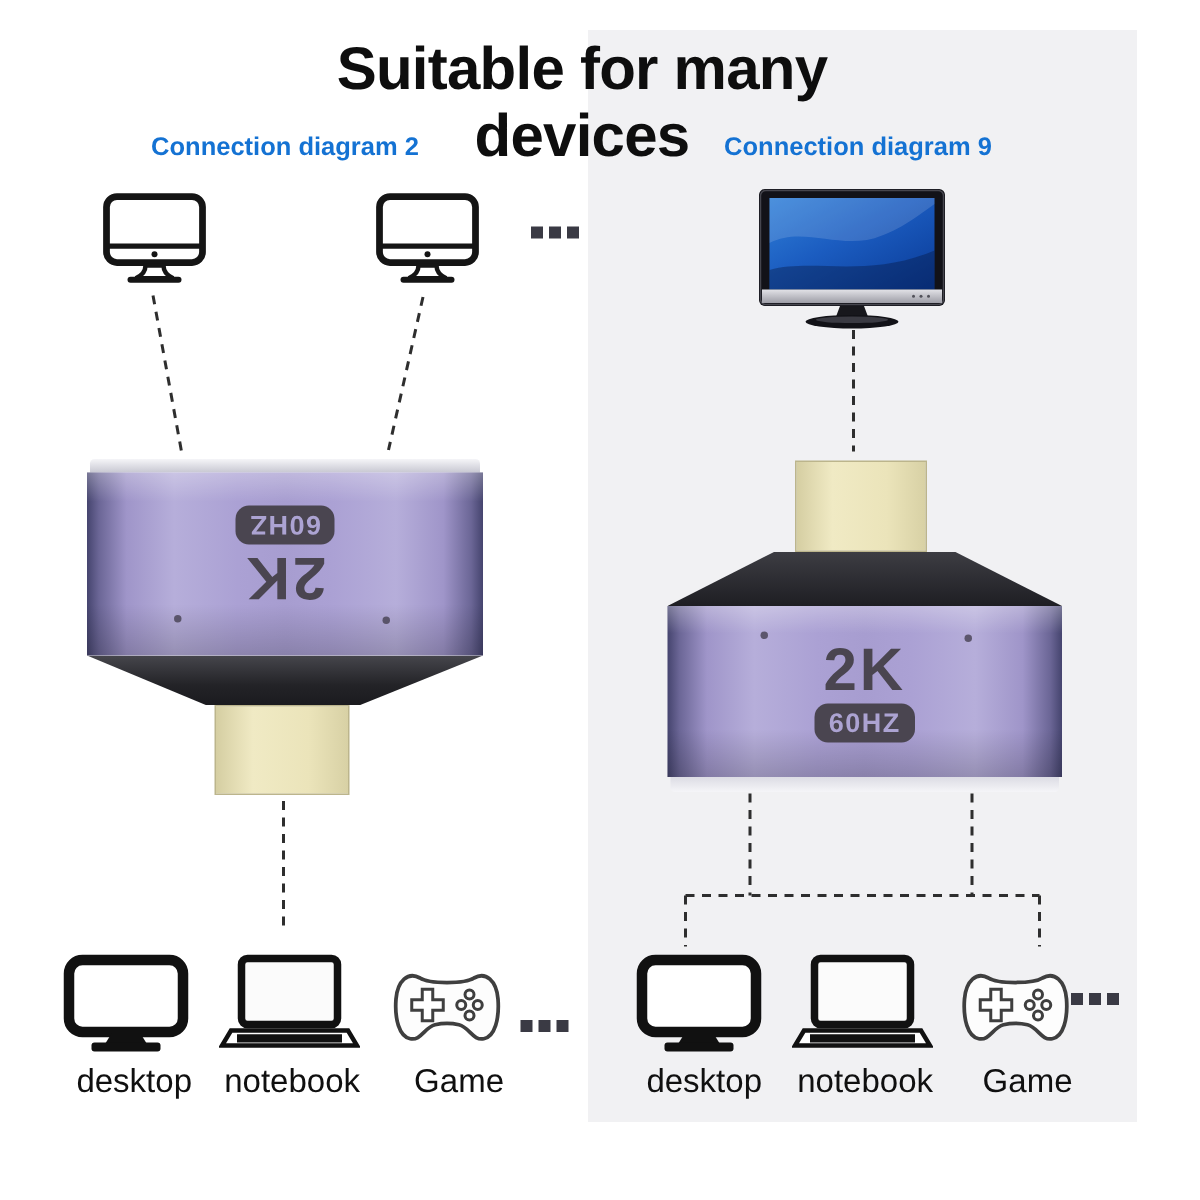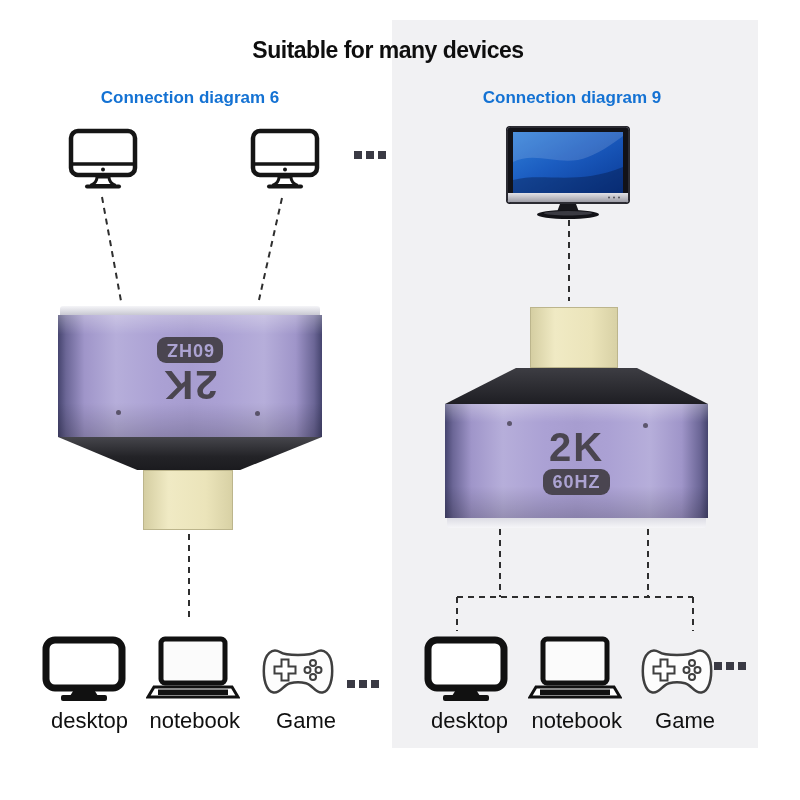--- a/index.html
+++ b/index.html
@@ -4,21 +4,21 @@
 <style>
   html,body{margin:0;padding:0;background:#fff;}
   #stage{position:relative;width:800px;height:800px;background:#ffffff;overflow:hidden;
          font-family:"Liberation Sans", sans-serif;}
   .abs{position:absolute;}
 
   
   #panel{left:392px;top:20px;width:366px;height:728px;background:#f1f1f3;}
 
   
-  #title{left:208px;top:37px;width:360px;text-align:center;font-size:23px;font-weight:bold;
+  #title{left:208px;top:24px;width:360px;text-align:center;font-size:40px;font-weight:bold;
          color:#0e0e0e;letter-spacing:-0.5px;}
   .diagram-label{top:88px;text-align:center;font-size:17px;font-weight:bold;color:#1472d3;}
   #d1-label{left:20px;width:340px;}
   #d2-label{left:402px;width:340px;}
 
   
   #lines{left:0;top:0;width:800px;height:800px;pointer-events:none;}
 
   
   .ellipsis{display:flex;gap:4px;}
@@ -50,21 +50,21 @@
 </style>
 </head>
 <body>
 
 <div id="stage">
 
   <div id="panel" class="abs"></div>
 
   <div id="title" class="abs">Suitable for many devices</div>
 
-  <div id="d1-label" class="abs diagram-label">Connection diagram 6</div>
+  <div id="d1-label" class="abs diagram-label">Connection diagram 2</div>
   <div id="d2-label" class="abs diagram-label">Connection diagram 9</div>
 
   <svg id="lines" class="abs" viewBox="0 0 800 800" xmlns="http://www.w3.org/2000/svg">
     <g stroke="#2e2e2e" stroke-width="2" stroke-dasharray="6 5" fill="none">
       <line x1="102" y1="197" x2="121" y2="301"></line>
       <line x1="282" y1="198" x2="259" y2="300"></line>
       <line x1="189" y1="534" x2="189" y2="618"></line>
       <line x1="569" y1="220" x2="569" y2="301"></line>
       <line x1="500" y1="529" x2="500" y2="597"></line>
       <line x1="648" y1="529" x2="648" y2="597"></line>

